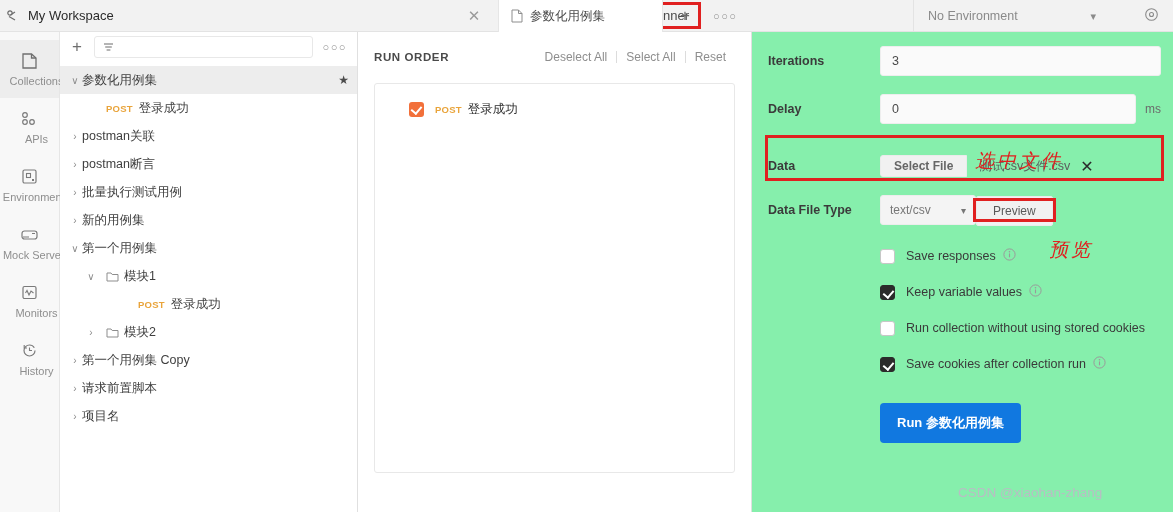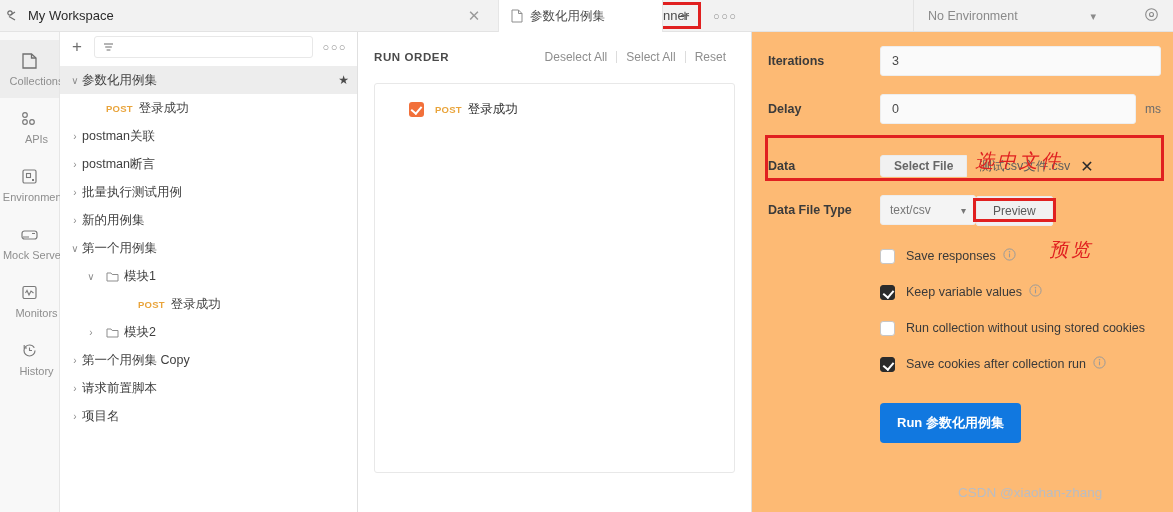--- a/index.html
+++ b/index.html
@@ -141,21 +141,21 @@
     content: ""; position: absolute; left: 4px; top: 2.5px; width: 5px; height: 8px;
     border-right: 2px solid #fff; border-bottom: 2px solid #fff;
     transform: rotate(40deg);
   }
   .ro-item .method { margin-left: 11px; }
   .ro-name { font-size: 12.5px; color: #2e2e2e; }
 
   
   .config {
     position: absolute; left: 752px; top: 32px; width: 421px; height: 480px;
-    background: #fdba74; padding: 0 12px 0 16px;
+    background: #86efac; padding: 0 12px 0 16px;
   }
   .crow { display: flex; align-items: center; height: 34px; }
   .clabel { width: 112px; font-size: 12.5px; font-weight: bold; color: #3b3b3b; flex: none; }
   .cinput {
     flex: 1; height: 30px; background: #fafafa; border: 1px solid #eeeeee;
     border-radius: 3px; display: flex; align-items: center;
     padding-left: 11px; font-size: 12.5px; color: #4a4a4a; cursor: text;
   }
   .ms { font-size: 12px; color: #6b6b6b; margin-left: 9px; }
 

